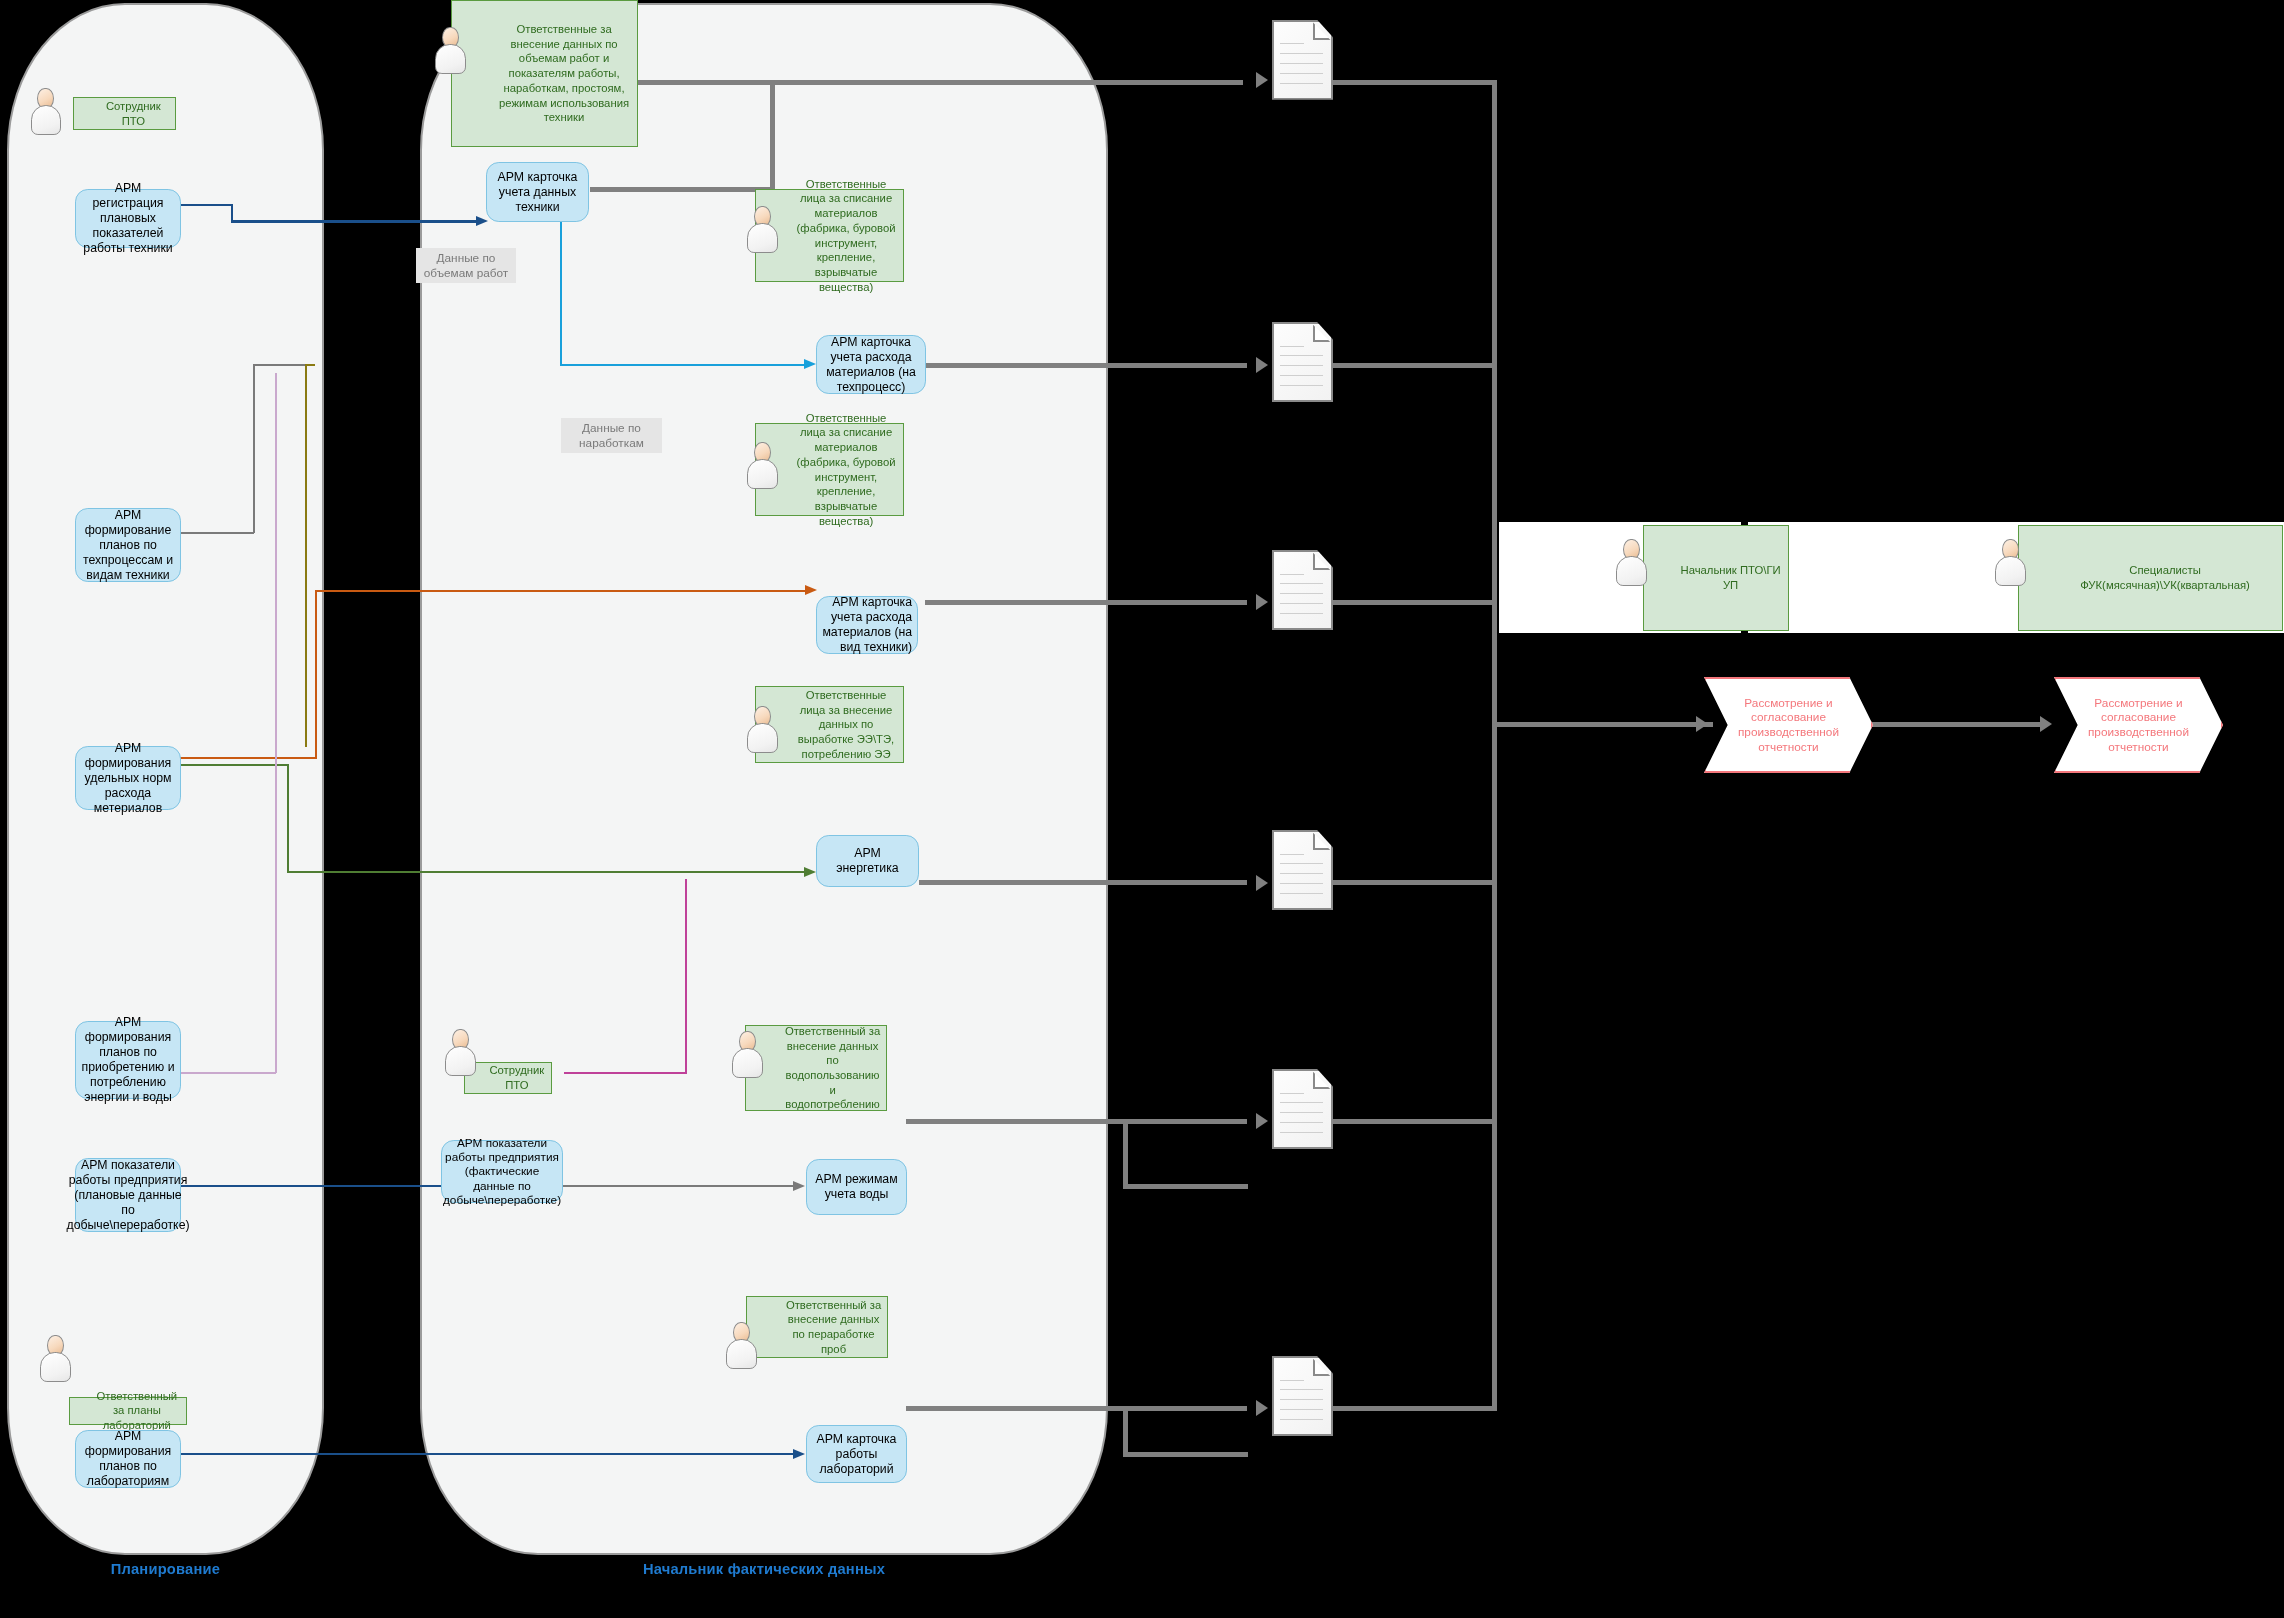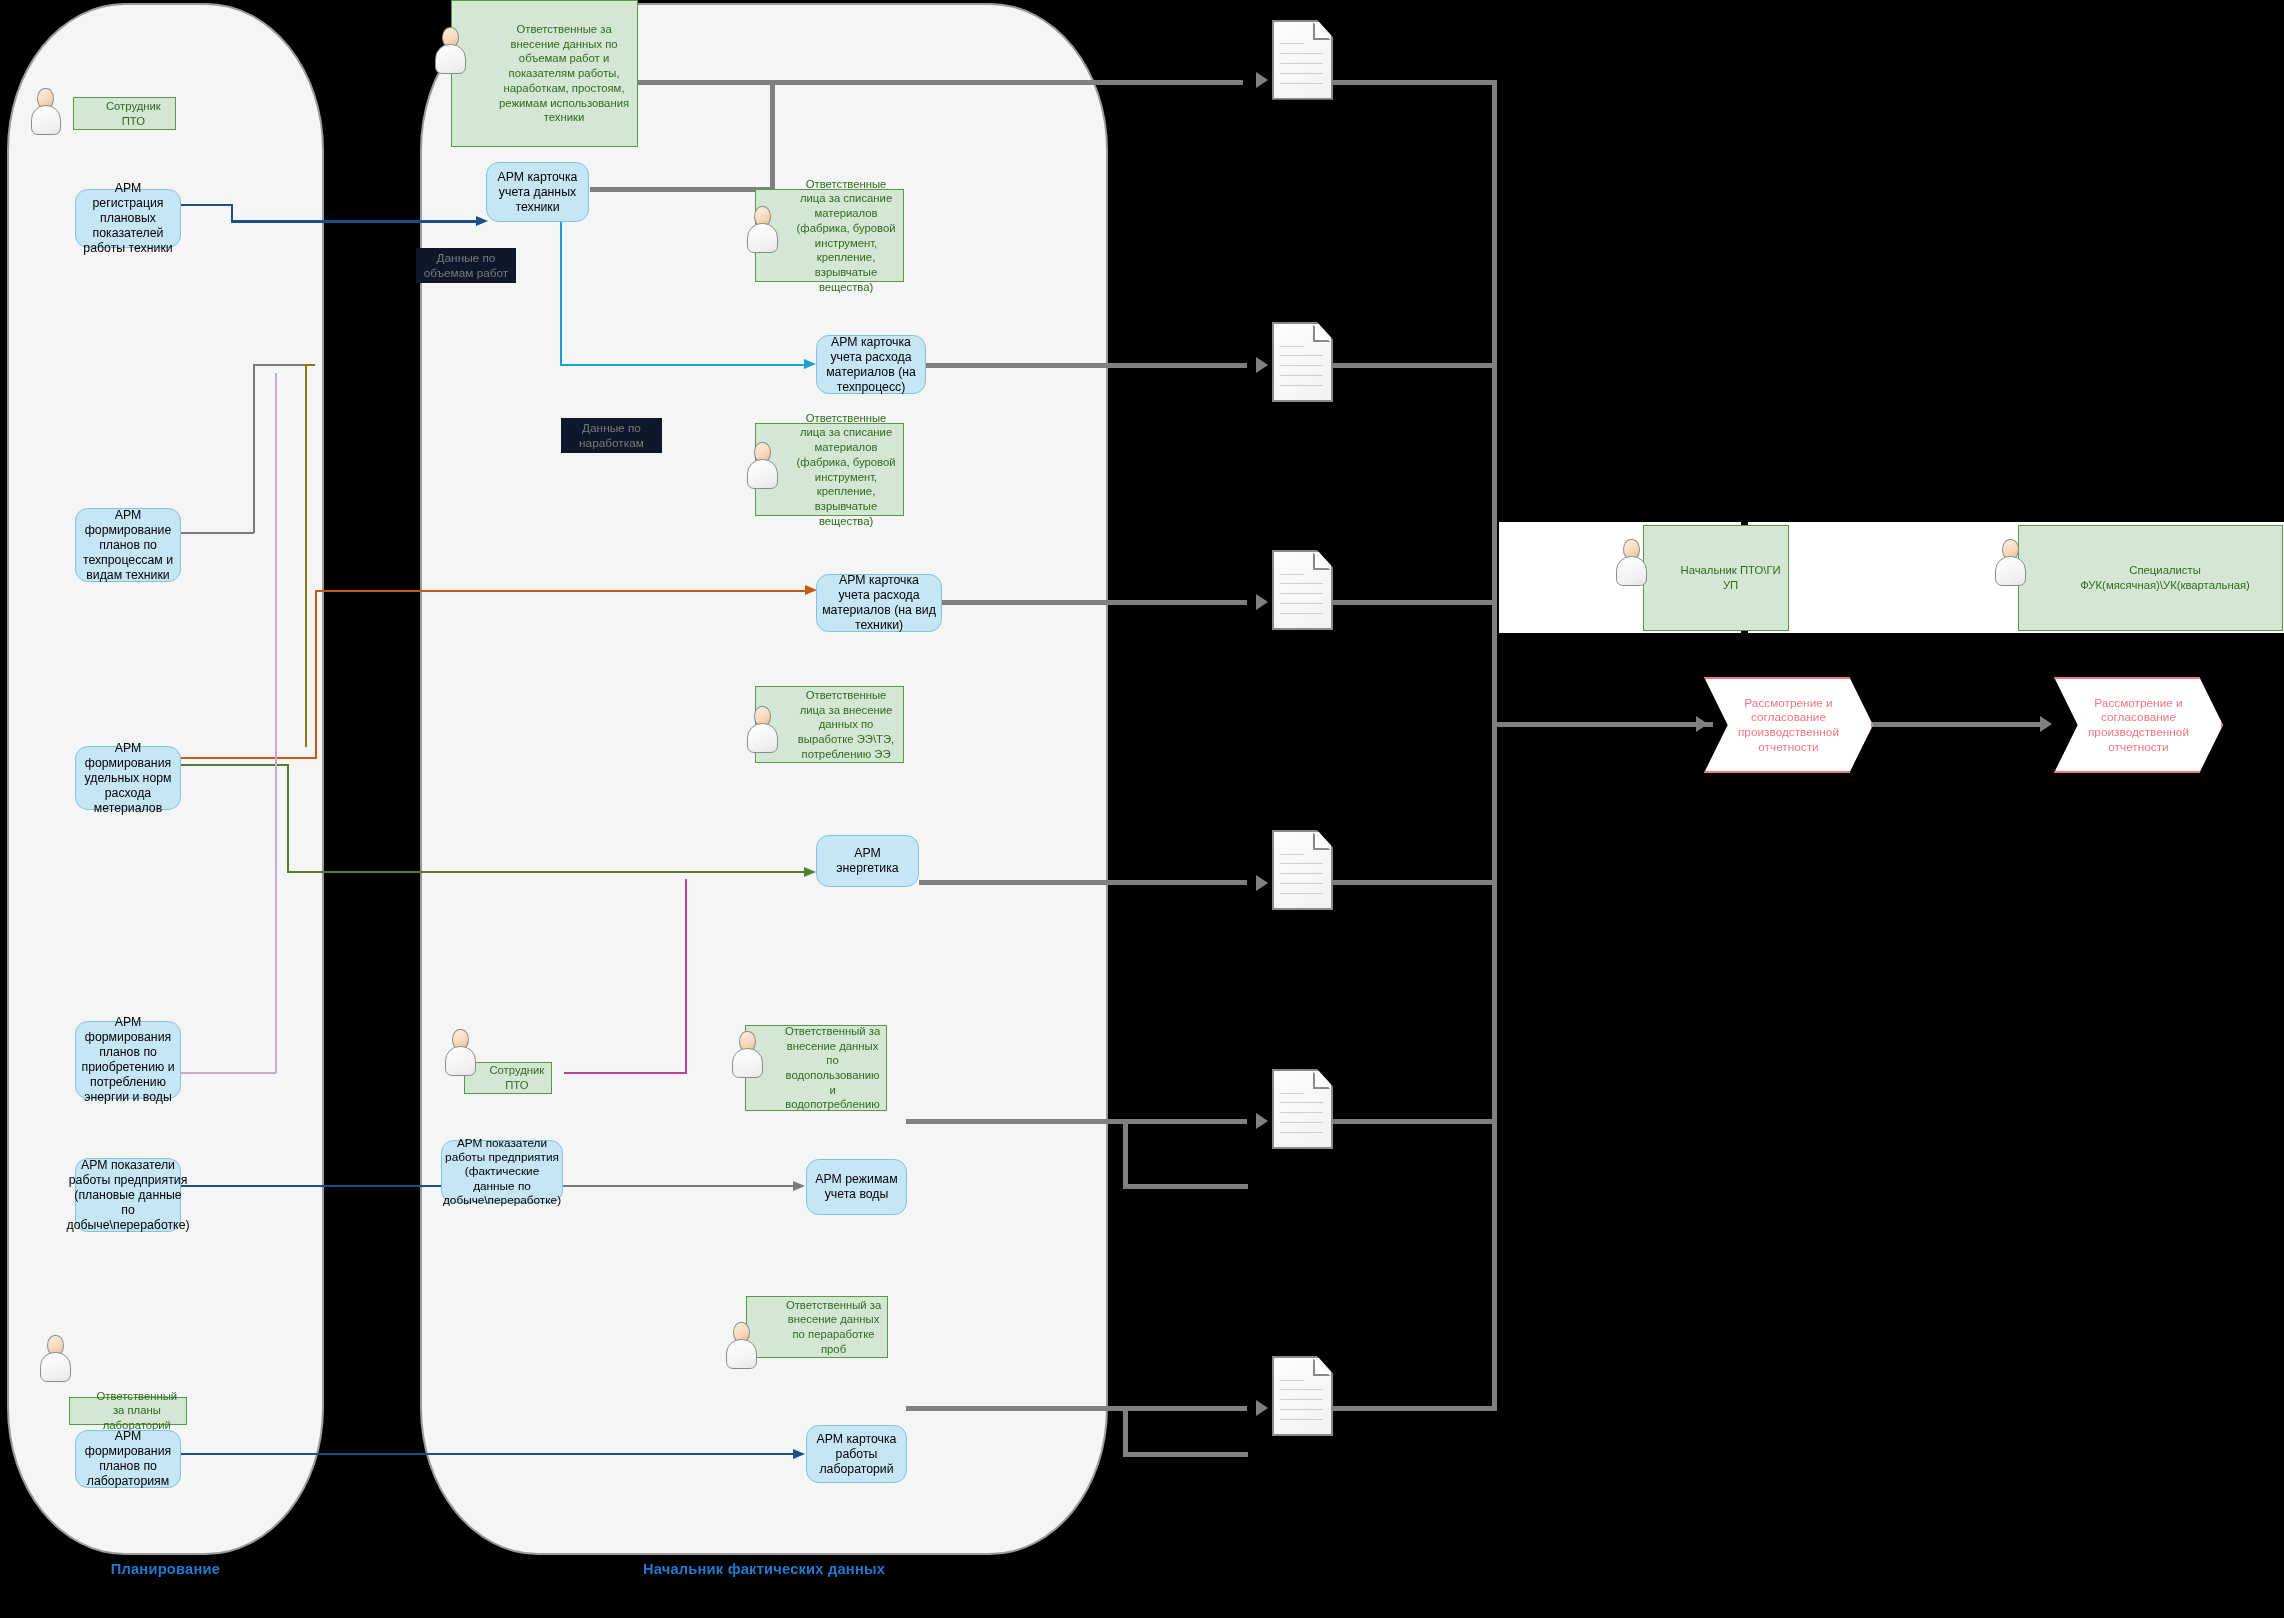--- a/index.html
+++ b/index.html
@@ -13,21 +13,21 @@
         text-align:center;letter-spacing:0.2px;white-space:nowrap;}
 
   
   .arm{position:absolute;background:#c6e6f5;border:1.5px solid #7fc4e3;border-radius:12.8px;
        display:flex;align-items:center;justify-content:center;text-align:center;
        color:#000;font-size:12.3px;line-height:1.22;padding:2px 4.9px;box-sizing:border-box;z-index:6;}
   .role{position:absolute;background:#d4e7d4;border:1.5px solid #5a9b40;
         display:flex;align-items:center;justify-content:center;text-align:center;
         color:#2f6b1f;font-size:11.3px;line-height:1.3;box-sizing:border-box;
         padding:2px 4.9px 2px 22.6px;z-index:5;}
-  .note{position:absolute;background:#0f172a;color:#7a7a7a;font-size:11.8px;line-height:1.25;
+  .note{position:absolute;background:#e5e5e5;color:#7a7a7a;font-size:11.8px;line-height:1.25;
         text-align:center;display:flex;align-items:center;justify-content:flex-start;z-index:7;}
 
   
   .person{position:absolute;width:30.5px;height:47px;z-index:8;pointer-events:none;}
   .person .head{position:absolute;left:6.9px;top:0;width:16.7px;height:20.6px;border-radius:50%/55%;
        background:linear-gradient(150deg,#fdf0e4 0%,#f7d9bd 55%,#e8b98e 100%);
        border:1.5px solid #8c8c8c;box-sizing:border-box;}
   .person .body{position:absolute;left:0;top:16.7px;width:30.5px;height:30.5px;
        background:linear-gradient(160deg,#ffffff 0%,#f2f2f2 70%,#e6e6e6 100%);
        border:1.5px solid #8c8c8c;border-radius:14.7px 14.7px 6.9px 6.9px;box-sizing:border-box;}
@@ -145,21 +145,21 @@
     </div>
 
   <div class="person" style="left:747px;top:442px;">
     <div class="head"></div>
       <div class="body"></div>
     </div>
   <div class="role" style="left:755px;top:423px;width:149px;height:93px;padding-left:38px;">
     <span>Ответственные лица за списание материалов (фабрика, буровой инструмент, крепление, взрывчатые вещества)</span>
     </div>
 
-  <div class="arm" style="left:816px;top:574px;width:126px;height:58px;">
+  <div class="arm" style="left:816px;top:596px;width:102px;height:58px;text-align:right;">
     <span>АРМ карточка учета расхода материалов (на вид техники)</span>
     </div>
 
   <div class="person" style="left:747px;top:706px;">
     <div class="head"></div>
       <div class="body"></div>
     </div>
   <div class="role" style="left:755px;top:686px;width:149px;height:77px;padding-left:38px;">
     <span>Ответственные лица за внесение данных по выработке ЭЭ\ТЭ, потреблению ЭЭ</span>
     </div>

